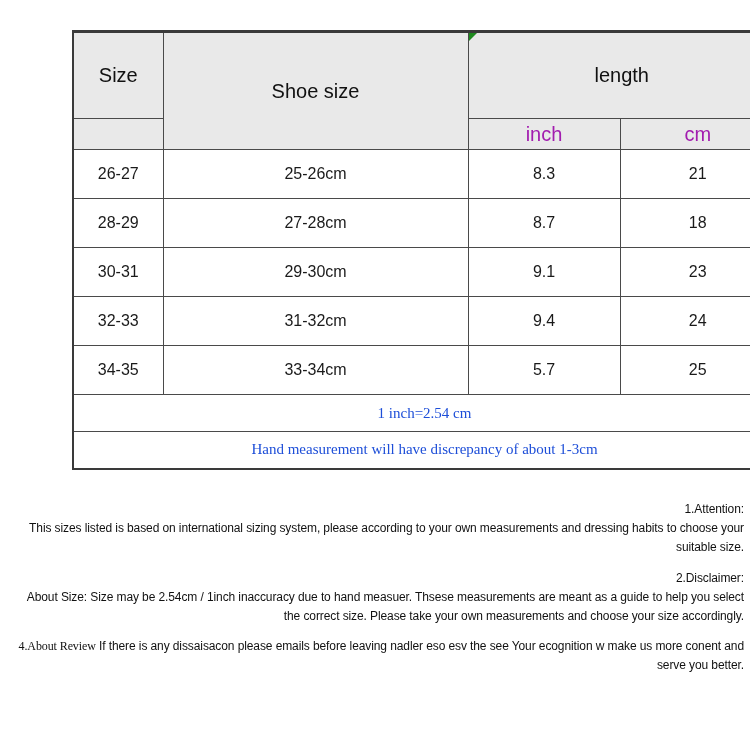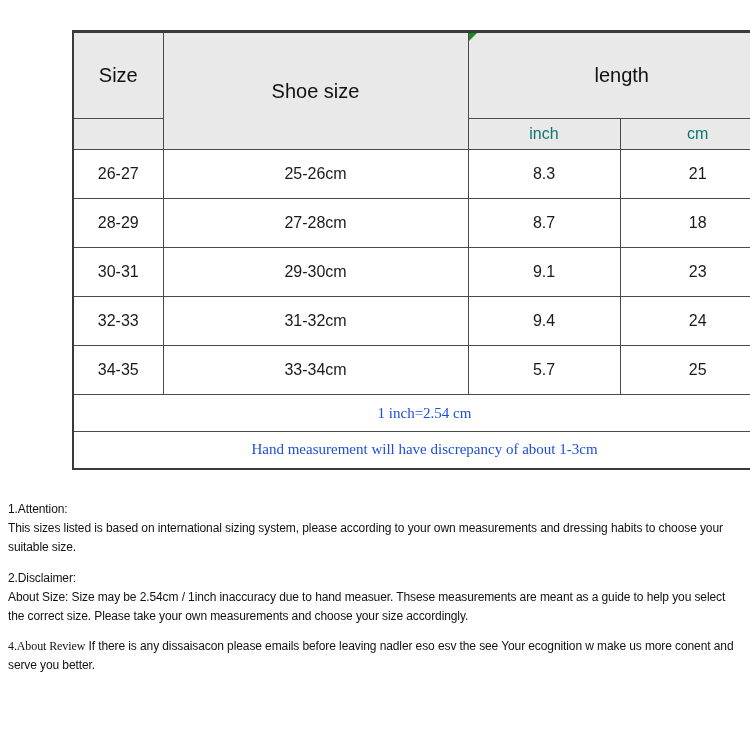--- a/index.html
+++ b/index.html
@@ -28,22 +28,22 @@
   }
   .size-table { border: 2px solid #3a3a3a; border-top-width: 3px; }
   .hdr {
     background: #e9e9e9;
     font-weight: bold;
     font-size: 20px;
     color: #111;
   }
   .subhdr {
     background: #e9e9e9;
-    font-size: 16px;
-    color: #0f766e;
+    font-size: 20px;
+    color: #a21caf;
   }
   tr.main-header { height: 87px; }
   tr.sub-header  { height: 31px; }
   tr.body-row    { height: 49px; font-size: 16px; }
   tr.foot-row    { height: 37px; }
   .foot-cell {
     font-family: Liberation Serif, serif;
     font-size: 15px;
     font-weight: 600;
     color: #1d4ed8;
@@ -58,21 +58,21 @@
   }
   .notes {
     position: absolute;
     left: 8px; top: 500px;
     width: 736px;
     font-size: 12px;
     line-height: 1.6;
     color: #111;
     letter-spacing: -0.1px;
   }
-  .note { margin-bottom: 11px; }
+  .note { margin-bottom: 11px; text-align: right; }
   .note-heading { display: block; }
   .note.inline-heading .note-heading { display: inline; font-family: Liberation Serif, serif; }
   .note.inline-heading .note-body { display: inline; }
 </style>
 </head>
 <body>
 
 <table class="size-table">
   <colgroup>
     <col style="width:90px">

